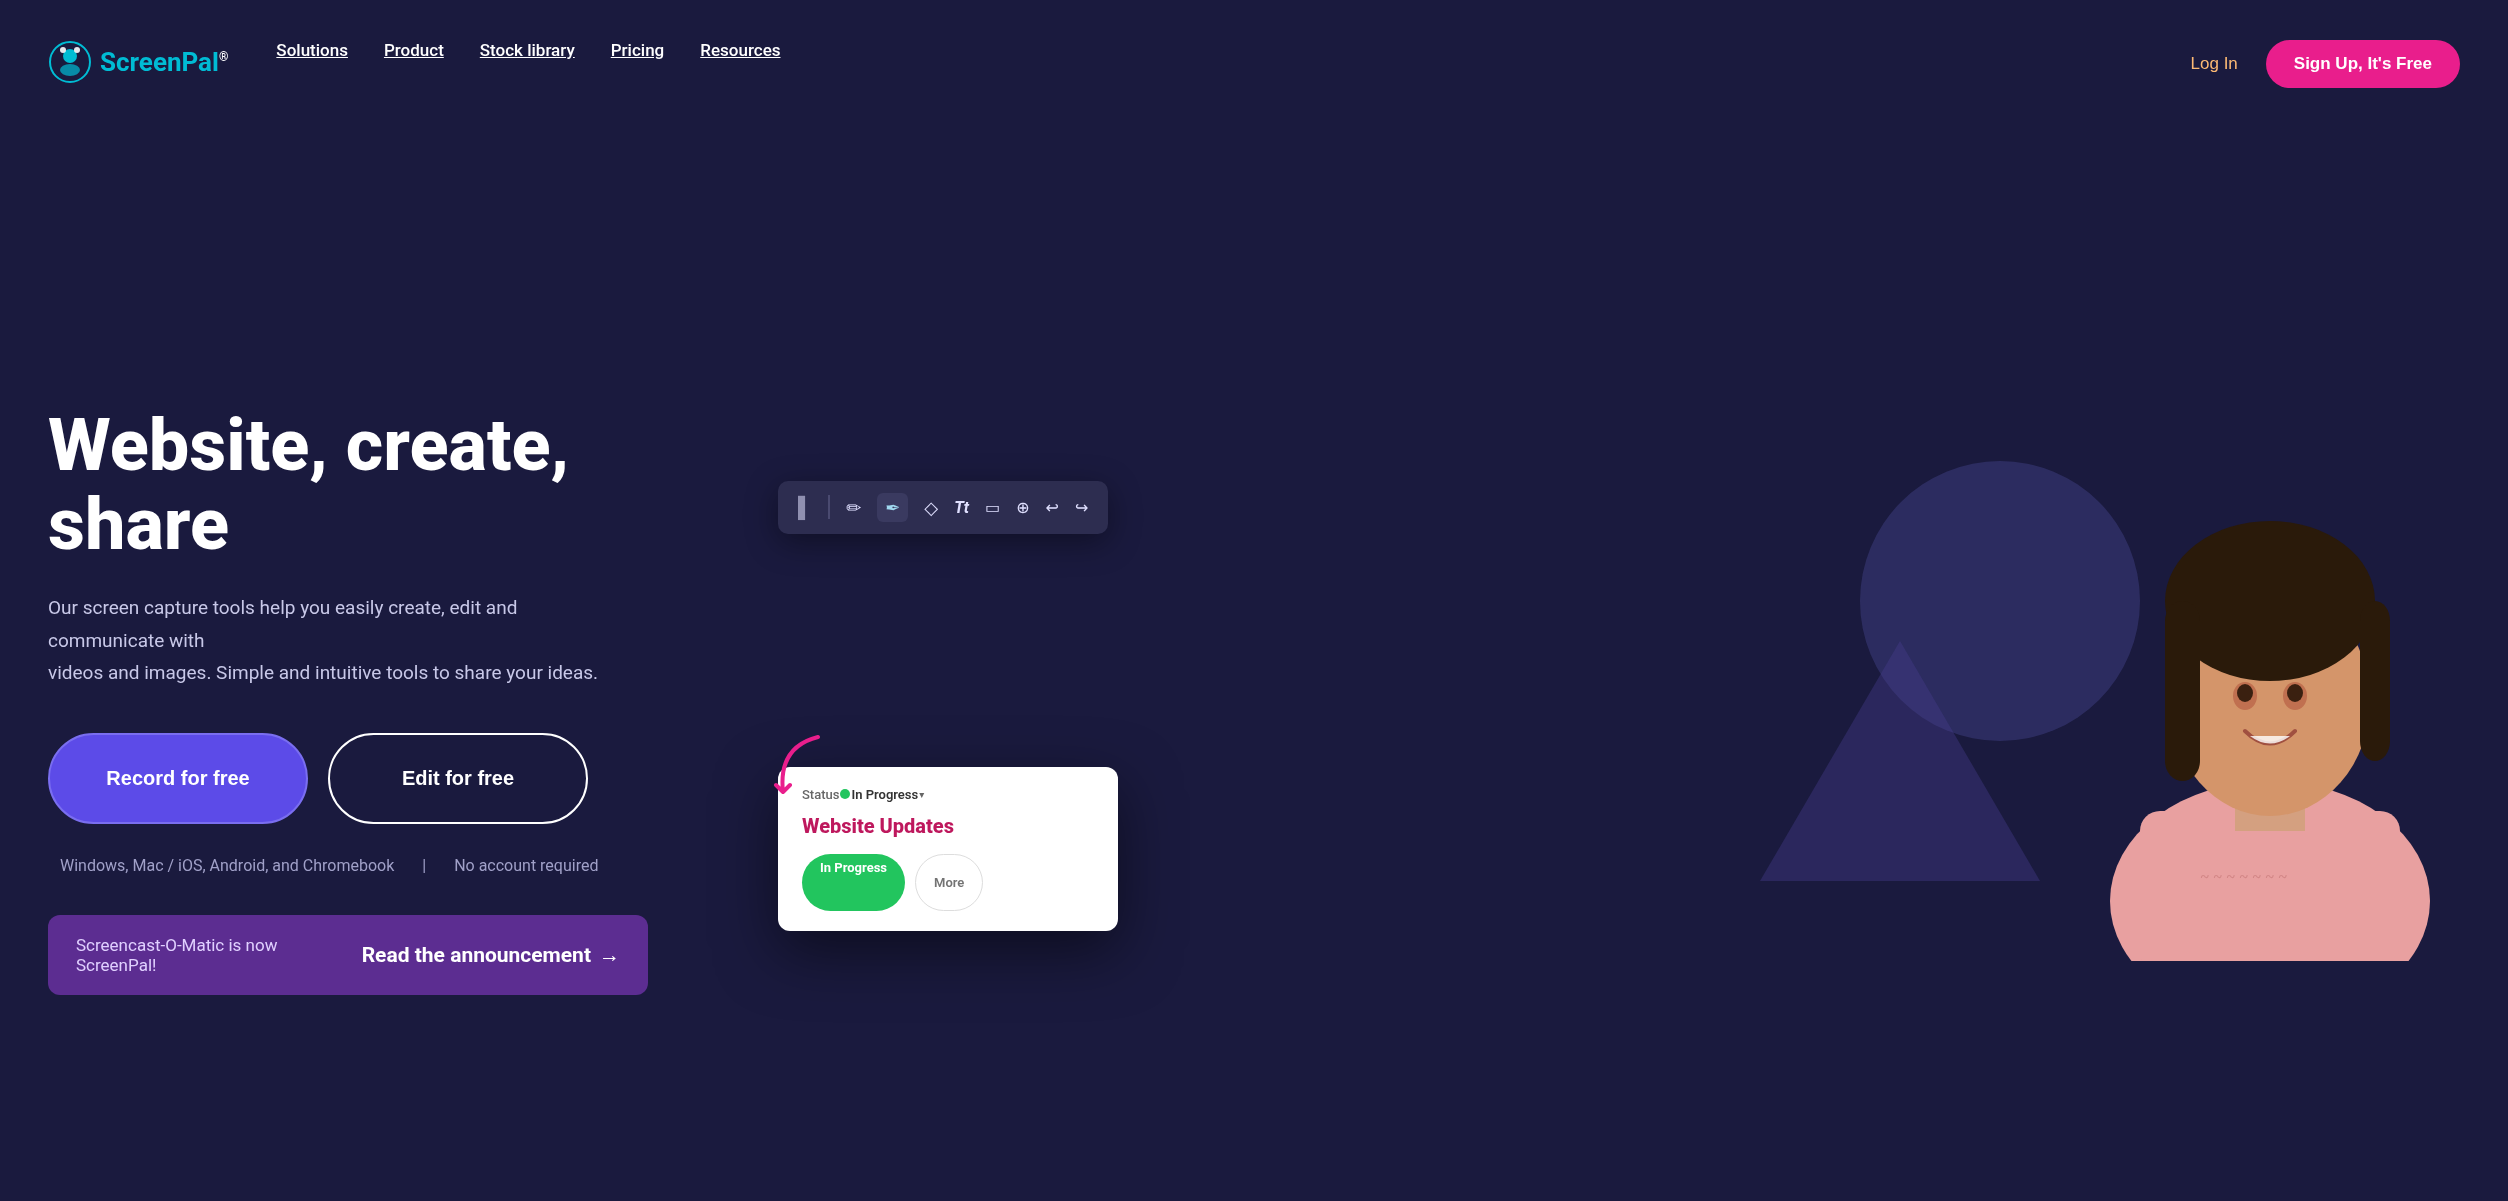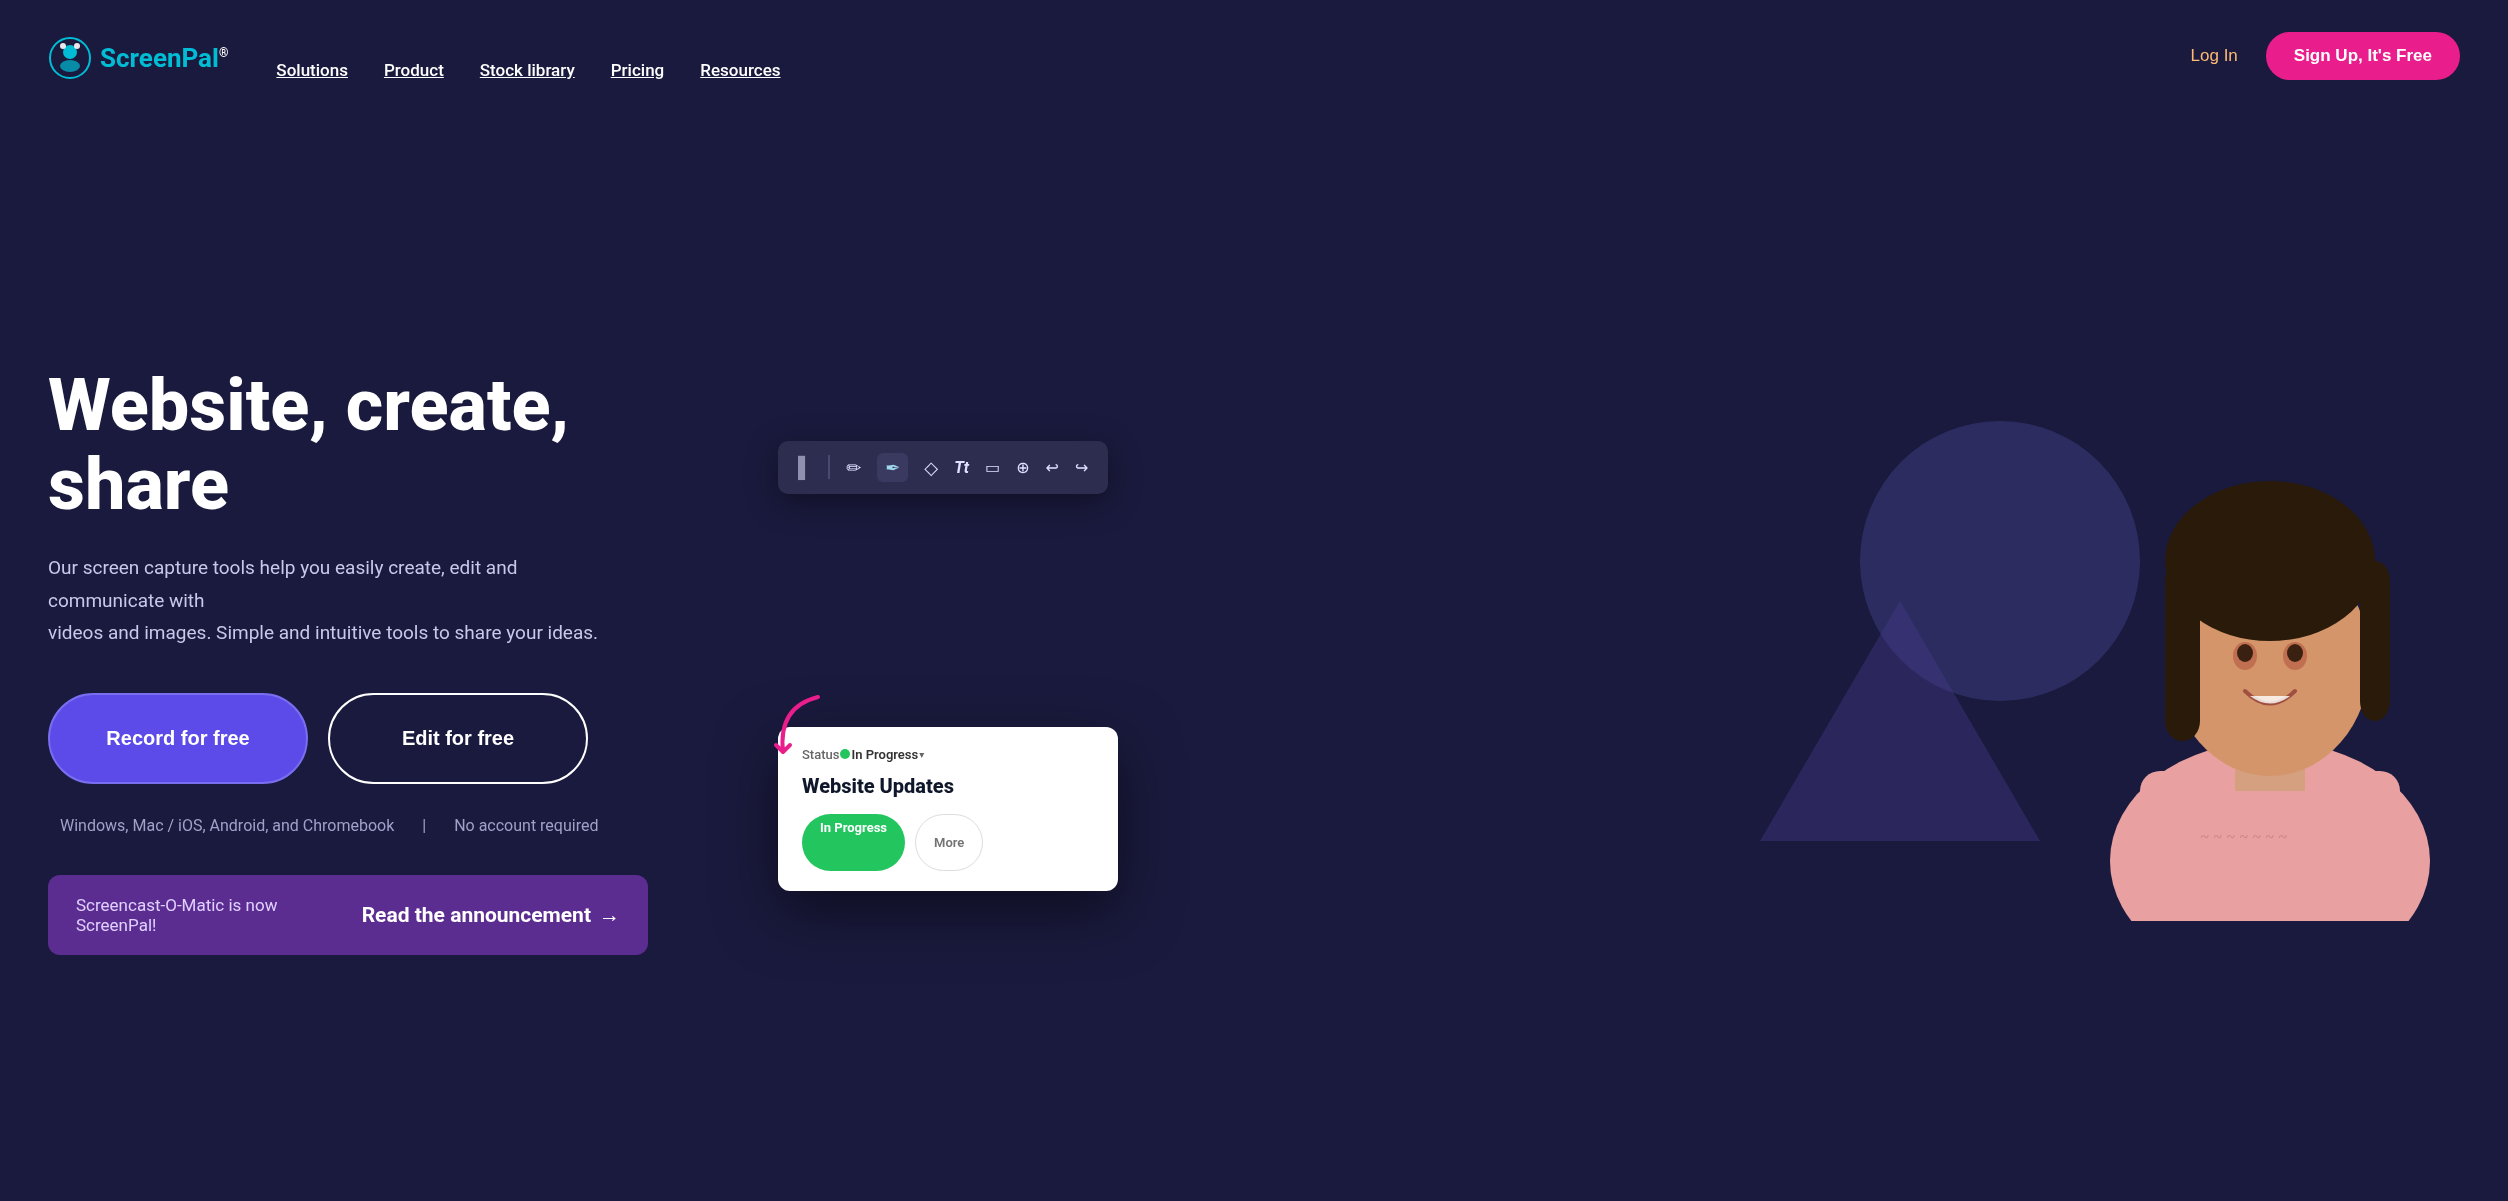--- a/index.html
+++ b/index.html
@@ -8,26 +8,27 @@
       font-family: -apple-system, BlinkMacSystemFont, 'Segoe UI', Roboto, sans-serif;
       background-color: #1a1a3e;
       color: #fff;
       min-height: 100vh;
       overflow-x: hidden;
     }
 
     
     nav {
       display: flex;
-      align-items: flex-end;
+      align-items: flex-start;
       padding: 0 48px;
       height: 80px;
       background-color: #1a1a3e;
       position: relative;
       z-index: 10;
+      margin-top: 40px;
     }
 
     .logo-area {
       display: flex;
       align-items: center;
       gap: 8px;
       margin-right: 48px;
     }
 
     .logo-icon {
@@ -265,21 +266,21 @@
     }
 
     .status-chevron {
       font-size: 10px;
       color: #666;
     }
 
     .card-title {
       font-size: 20px;
       font-weight: 800;
-      color: #0f172a;
+      color: #be185d;
       margin-bottom: 16px;
     }
 
     .card-badges {
       display: flex;
       gap: 10px;
     }
 
     .badge-green {
       background: #22c55e;

